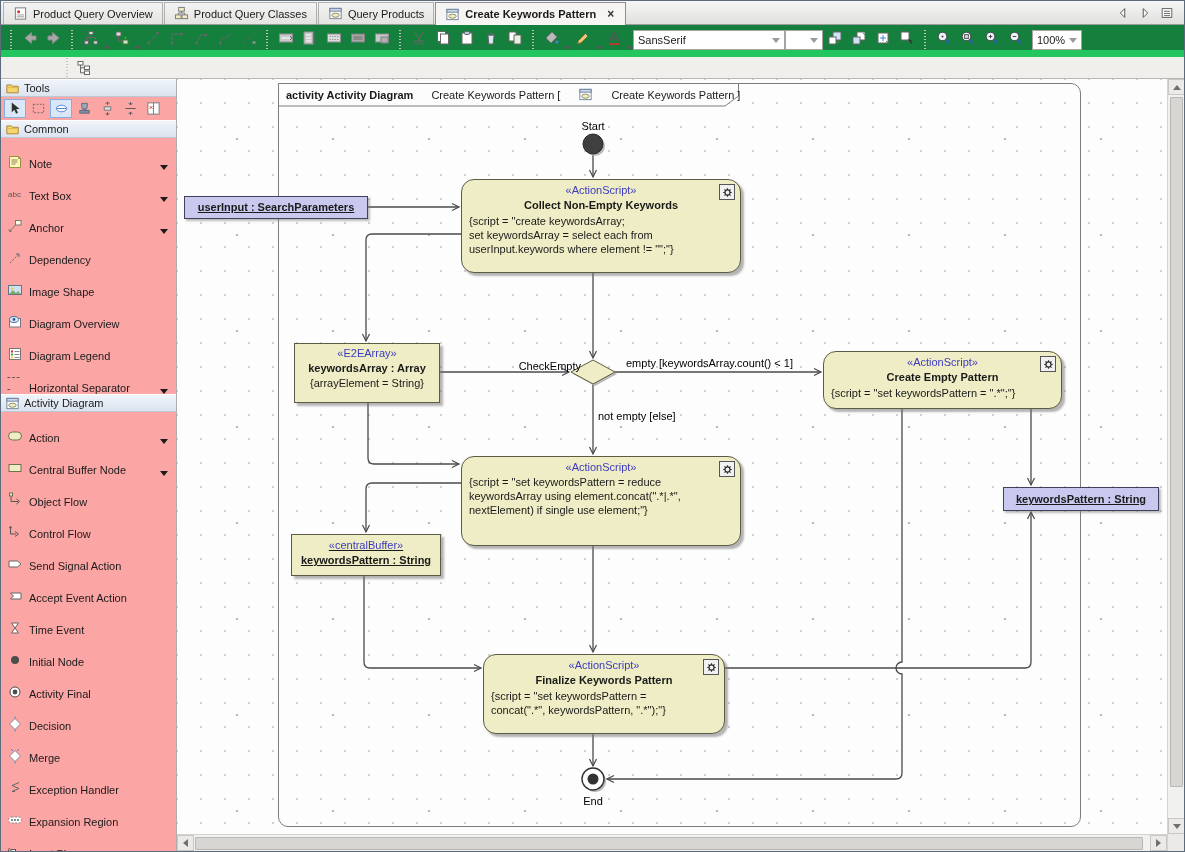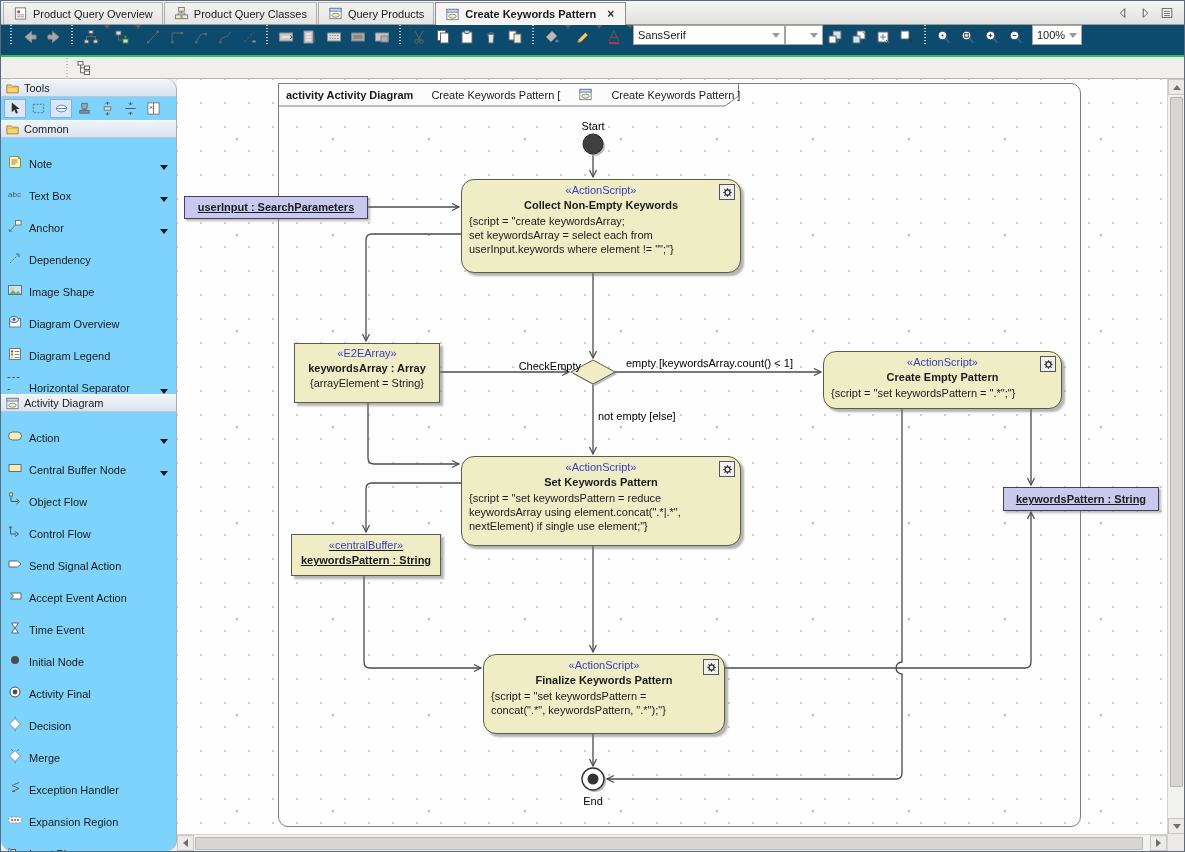--- a/index.html
+++ b/index.html
@@ -8,37 +8,37 @@
 
   
   .tabbar { height:24px; background:linear-gradient(#f6f6f6,#e0e0de); border-bottom:1px solid #9c9c9c; display:flex; align-items:flex-end; padding-left:2px; flex:0 0 24px; }
   .tab { height:22px; display:flex; align-items:center; gap:5px; padding:0 9px; border:1px solid #b0b0b0; border-bottom:none; background:linear-gradient(#f3f3f3,#e4e4e2); margin-right:1px; white-space:nowrap; cursor:default; }
   .tab.active { background:#f6f5f3; border-color:#8f8f8f; font-weight:bold; height:23px; margin-bottom:-1px; }
   .tabx { color:#333; font-size:12px; margin-left:4px; padding:0 2px; }
   .tab-controls { margin-left:auto; display:flex; gap:8px; align-items:center; padding:0 10px 4px 0; }
   .ic { display:inline-block; vertical-align:middle; }
 
   
-  .toolbar1 { height:32px; background:#0c4a6e; border-bottom:2px solid #22c55e; display:flex; align-items:flex-start; padding:0 4px; flex:0 0 32px; }
+  .toolbar1 { height:32px; background:#15803d; border-bottom:7px solid #22c55e; display:flex; align-items:flex-end; padding:0 4px; flex:0 0 32px; }
   .toolbar2 { height:22px; background:#f0efec; border-bottom:1px solid #b8b6b2; display:flex; align-items:center; padding:0 4px; flex:0 0 22px; }
   .grip { width:7px; height:20px; margin:0 3px; background:repeating-linear-gradient(180deg,#c7c5c0 0 1px, transparent 1px 3px); background-size:2px 100%; background-repeat:no-repeat; background-position:2px 0; }
   .tbtn { width:24px; height:24px; display:flex; align-items:center; justify-content:center; border:1px solid transparent; border-radius:2px; }
   .tbtn.small { width:20px; height:20px; }
   .dd { width:0; height:0; border-left:3px solid transparent; border-right:3px solid transparent; border-top:4px solid #5a5a5a; margin-left:1px; }
   .combo { height:20px; background:#fff; border:1px solid #a6a4a0; display:flex; align-items:center; padding:0 4px; gap:4px; }
   .combo .carrow { margin-left:auto; width:0; height:0; border-left:4px solid transparent; border-right:4px solid transparent; border-top:5px solid #9a9a9a; }
   .font-combo { width:152px; }
   .size-combo { width:38px; }
   .zoom-combo { width:50px; margin-left:4px; }
 
   
   .content { flex:1; display:flex; min-height:0; }
 
   
-  .sidebar { width:176px; background:#7dd3fc; border-right:1px solid #b0aeaa; flex:0 0 176px; overflow:hidden;border-radius:11px; }
+  .sidebar { width:176px; background:#fca5a5; border-right:1px solid #b0aeaa; flex:0 0 176px; overflow:hidden; }
   .phead { height:18px; display:flex; align-items:center; gap:4px; padding:0 4px; background:linear-gradient(#f0f4fa,#dbe3ef); border-top:1px solid #fdfdfd; border-bottom:1px solid #bcc6d4; }
   .toolrow { display:flex; gap:1px; padding:2px 3px; }
   .toolrow .tbtn2 { width:22px; height:19px; display:flex; align-items:center; justify-content:center; border:1px solid transparent; }
   .toolrow .tbtn2.sel { background:#d9e7f8; border:1px solid #86aede; }
   .plist { list-style:none; }
   .pitem { height:20px; display:flex; align-items:flex-end; gap:6px; padding:0 6px 0 6px;margin-top:12px; }
   .plabel { flex:1; white-space:nowrap; overflow:hidden; }
   .pdd { width:0; height:0; border-left:4px solid transparent; border-right:4px solid transparent; border-top:5px solid #1a1a1a; margin-right:2px; }
   .dashes { color:#444; letter-spacing:1px; width:16px; }
   .pal-up { display:flex; justify-content:center; padding-top:4px; }
@@ -902,21 +902,20 @@
           </div>
           <span class="gearbox">
               <svg class="ic" width="13" height="13">
                 <use href="#s-gear"></use>
               </svg>
             </span>
         </div>
 
         <div class="node action" style="left:284px; top:377px; width:280px; height:90px;">
           <div class="stereo">«ActionScript»</div>
-          <div class="ntitle">Set Keywords Pattern</div>
           <div class="nscript">
             <div>{script = "set keywordsPattern = reduce</div>
             <div>keywordsArray using element.concat(".*|.*",</div>
             <div>nextElement) if single use element;"}</div>
           </div>
           <span class="gearbox">
               <svg class="ic" width="13" height="13">
                 <use href="#s-gear"></use>
               </svg>
             </span>

